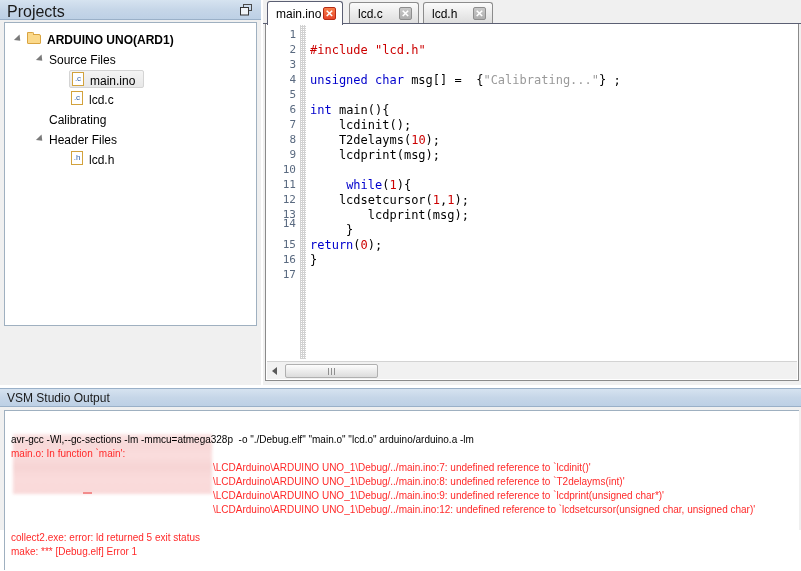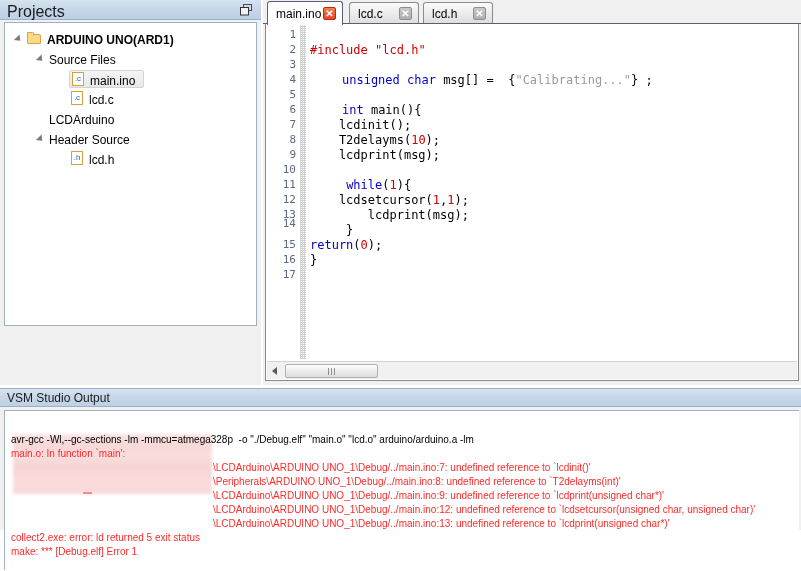--- a/index.html
+++ b/index.html
@@ -292,21 +292,21 @@
     height: 335px;
     font-family: "DejaVu Sans Mono", monospace;
     font-size: 12px;
     line-height: 15px;
     white-space: pre;
     color: #000000;
   }
   .cl { position: absolute; left: 0; white-space: pre; }
   .k-pre  { color: #cc0000; }            
   .k-str  { color: #cc0000; }            
-  .k-type { color: #0000cc; font-weight: normal; margin-left: 32px; }
+  .k-type { color: #0000cc; font-weight: normal; }
   .k-kw   { color: #0000cc; }
   .k-num  { color: #cc0000; }
   .k-grey { color: #9a9a9a; }
   .k-id   { color: #000000; }
 
   #hscrollbar {
     position: absolute;
     left: 1px; bottom: 1px;
     width: 530px;
     height: 18px;
@@ -415,22 +415,22 @@
           <rect x="0.5" y="3.5" width="8" height="7.5" fill="#f0f4f8" stroke="#333"></rect>
         </svg>
       </div>
     </div>
 
     <div id="projects-tree-box">
         <div class="tree-row" style="position: absolute; left: 6px; top: 5px;"><span class="tw"><span class="tri"></span></span><span class="tree-label-box"><span class="folder-ico"></span><span class="tree-text bold">ARDUINO UNO(ARD1)</span></span></div>
         <div class="tree-row" style="position: absolute; left: 28px; top: 25px;"><span class="tw"><span class="tri"></span></span><span class="tree-label-box"><span class="tree-text">Source Files</span></span></div>
         <div class="tree-row selected" style="position: absolute; left: 50px; top: 45px;"><span class="tw"></span><span class="tree-label-box"><span class="file-ico"><span class="pg"></span><span class="ext">.c</span></span><span class="tree-text">main.ino</span></span></div>
         <div class="tree-row" style="position: absolute; left: 50px; top: 65px;"><span class="tw"></span><span class="tree-label-box"><span class="file-ico"><span class="pg"></span><span class="ext">.c</span></span><span class="tree-text">lcd.c</span></span></div>
-        <div class="tree-row" style="position: absolute; left: 28px; top: 85px;"><span class="tw"></span><span class="tree-label-box"><span class="tree-text">LCDArduino</span></span></div>
-        <div class="tree-row" style="position: absolute; left: 28px; top: 105px;"><span class="tw"><span class="tri"></span></span><span class="tree-label-box"><span class="tree-text">Header Source</span></span></div>
+        <div class="tree-row" style="position: absolute; left: 28px; top: 85px;"><span class="tw"></span><span class="tree-label-box"><span class="tree-text">Calibrating</span></span></div>
+        <div class="tree-row" style="position: absolute; left: 28px; top: 105px;"><span class="tw"><span class="tri"></span></span><span class="tree-label-box"><span class="tree-text">Header Files</span></span></div>
         <div class="tree-row" style="position: absolute; left: 50px; top: 125px;"><span class="tw"></span><span class="tree-label-box"><span class="file-ico"><span class="pg"></span><span class="ext">.h</span></span><span class="tree-text">lcd.h</span></span></div>
       </div>
   </div>
 
   <div id="editor-area">
     <div id="tabstrip">
         <div class="tab active" style="left: 4px; width: 76px;">
           <span class="tab-label">main.ino</span>
           <span class="close-btn" style="right: 6px;">
             <span>✕</span>
@@ -492,21 +492,20 @@
 <div id="output-panel">
   <div id="output-header">
     <div id="output-header-title">VSM Studio Output</div>
   </div>
   <div id="output-body">
     <div id="redaction"></div>
     <div id="redaction-tick"></div>
   <div class="oline o-black" style="top: 22px;">avr-gcc -Wl,--gc-sections -lm -mmcu=atmega328p  -o "./Debug.elf" "main.o" "lcd.o" arduino/arduino.a -lm</div>
       <div class="oline o-red" style="top: 36px;">main.o: In function `main':</div>
       <div class="oline o-red err-line" style="top: 50px;">\LCDArduino\ARDUINO UNO_1\Debug/../main.ino:7: undefined reference to `lcdinit()'</div>
-      <div class="oline o-red err-line" style="top: 64px;">\Peripherals\ARDUINO UNO_1\Debug/../main.ino:8: undefined reference to `T2delayms(int)'</div>
+      <div class="oline o-red err-line" style="top: 64px;">\LCDArduino\ARDUINO UNO_1\Debug/../main.ino:8: undefined reference to `T2delayms(int)'</div>
       <div class="oline o-red err-line" style="top: 78px;">\LCDArduino\ARDUINO UNO_1\Debug/../main.ino:9: undefined reference to `lcdprint(unsigned char*)'</div>
       <div class="oline o-red err-line" style="top: 92px;">\LCDArduino\ARDUINO UNO_1\Debug/../main.ino:12: undefined reference to `lcdsetcursor(unsigned char, unsigned char)'</div>
-      <div class="oline o-red err-line" style="top: 106px;">\LCDArduino\ARDUINO UNO_1\Debug/../main.ino:13: undefined reference to `lcdprint(unsigned char*)'</div>
       <div class="oline o-red" style="top: 120px;">collect2.exe: error: ld returned 5 exit status</div>
       <div class="oline o-red" style="top: 134px;">make: *** [Debug.elf] Error 1</div>
       <div class="oline o-black" style="top: 148px;"></div>
     </div>
 </div>
 
 </body></html>

